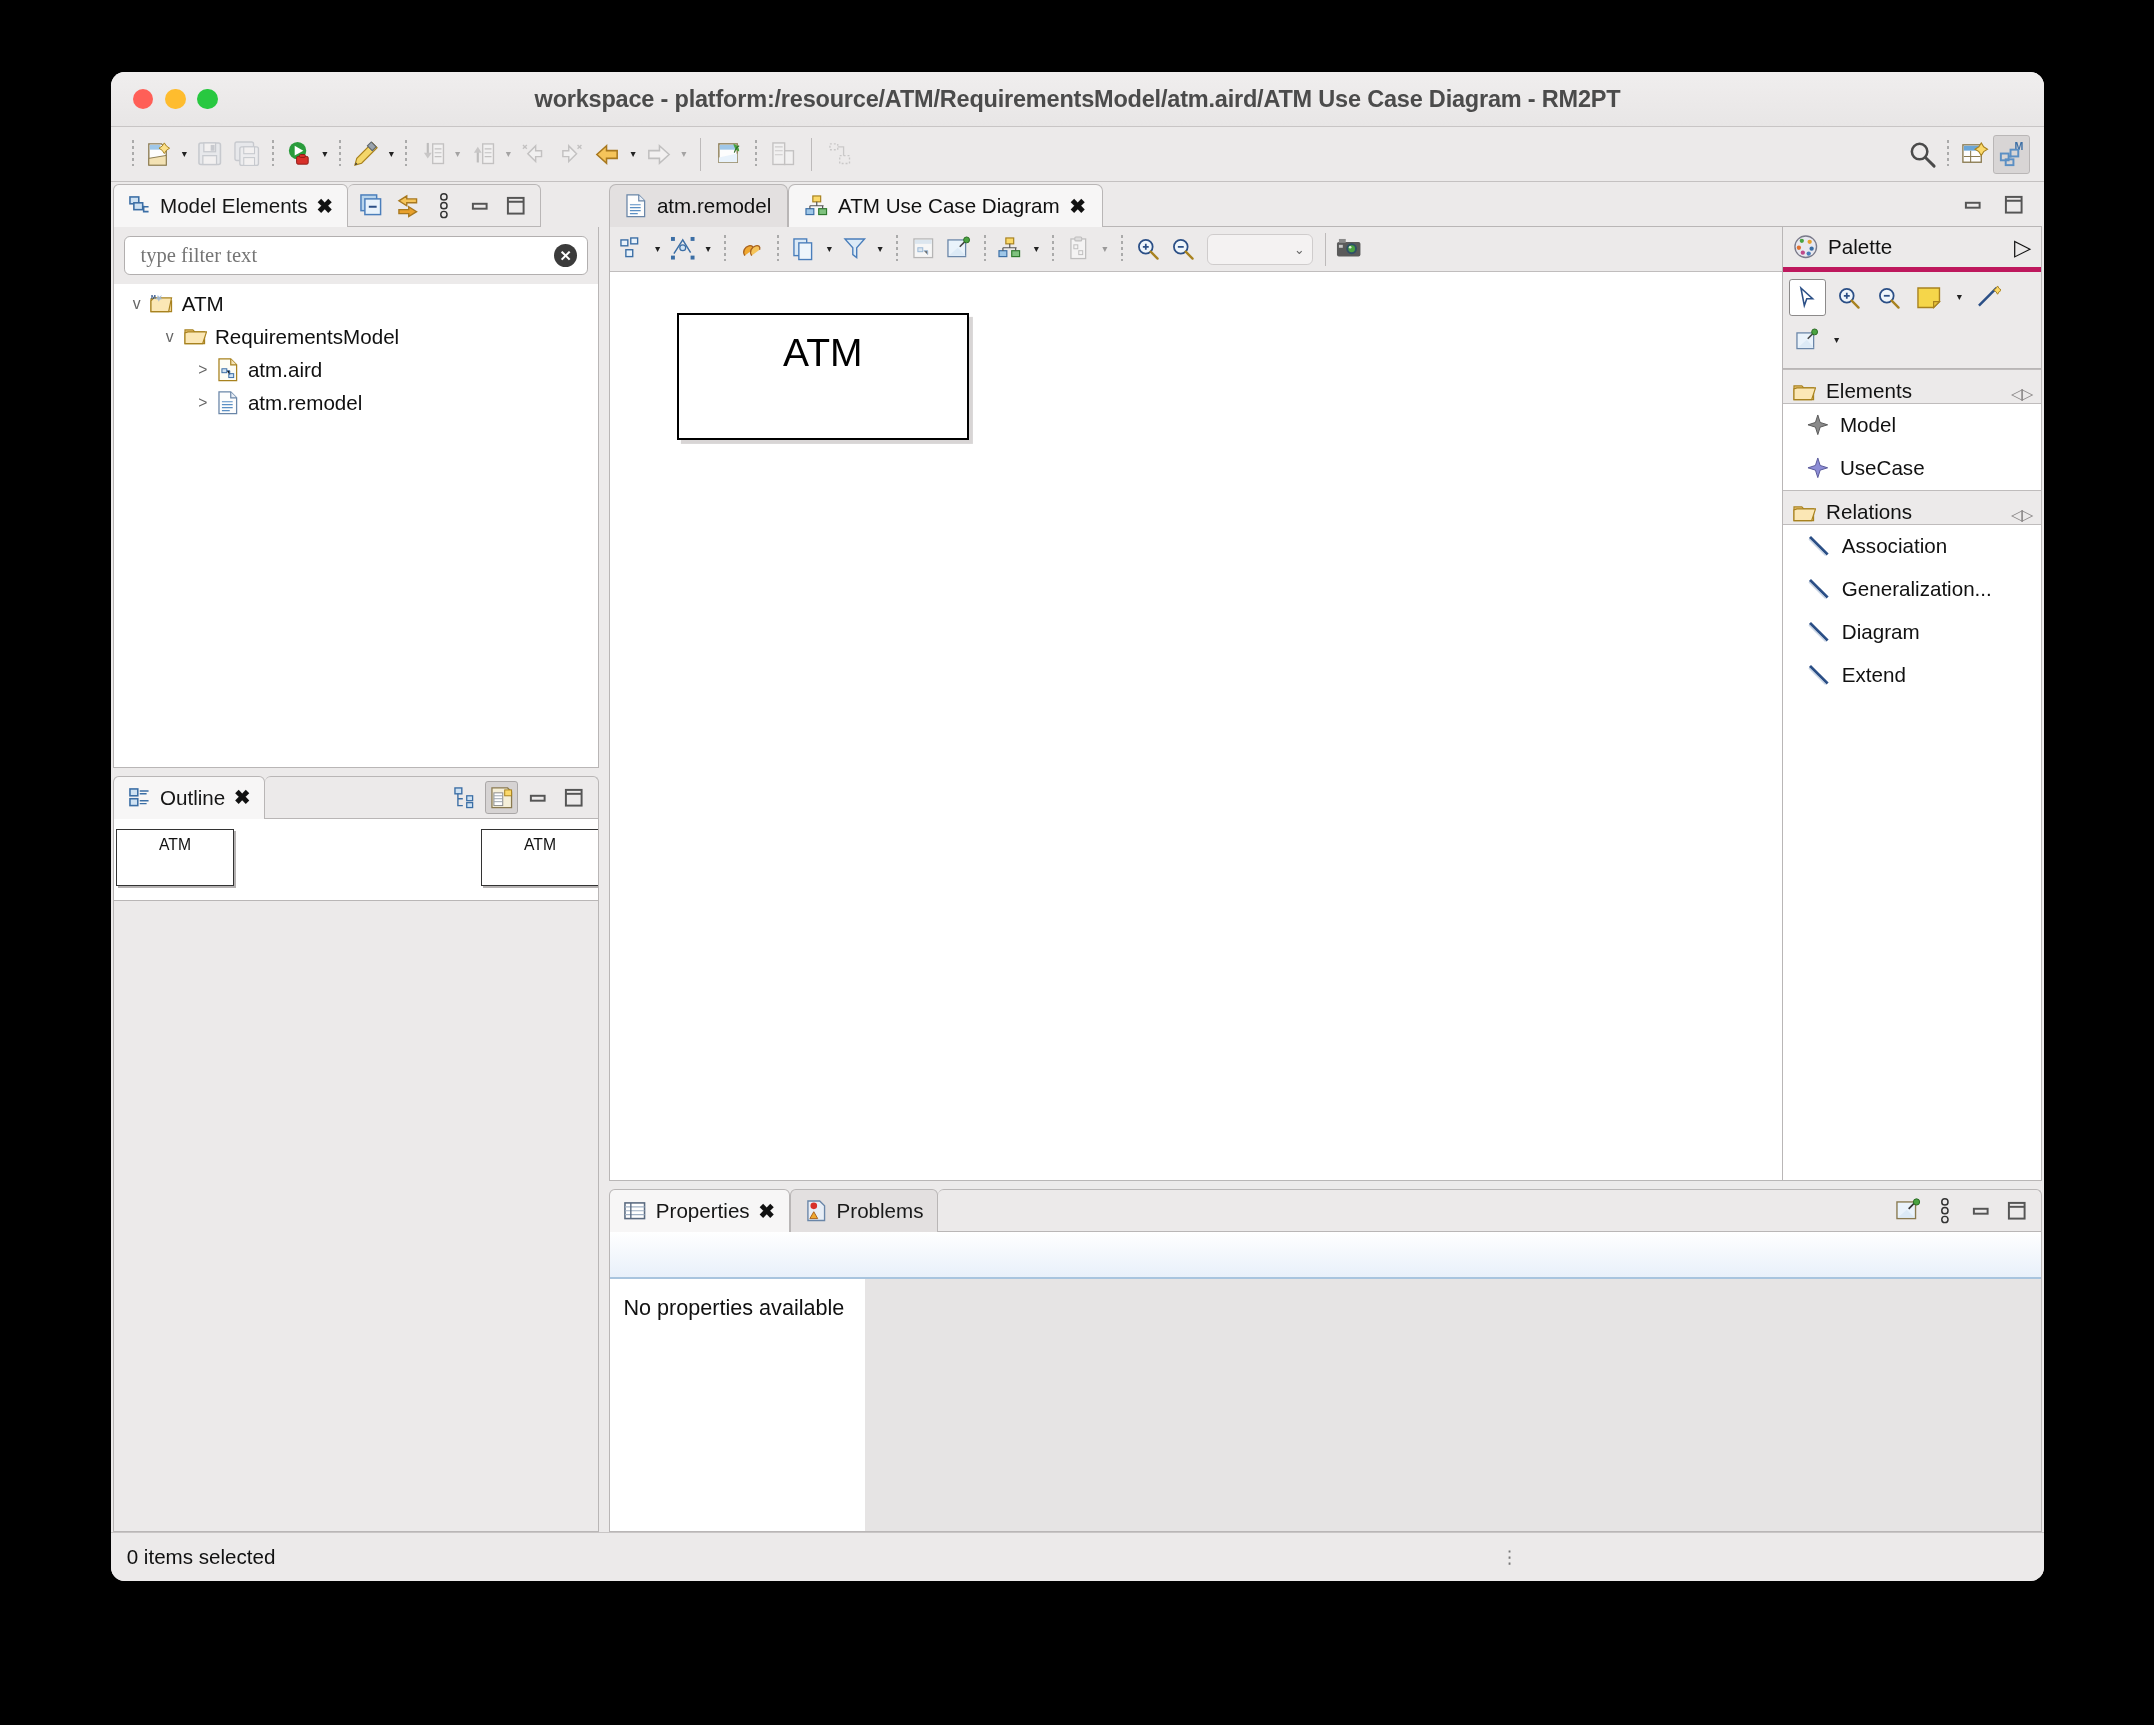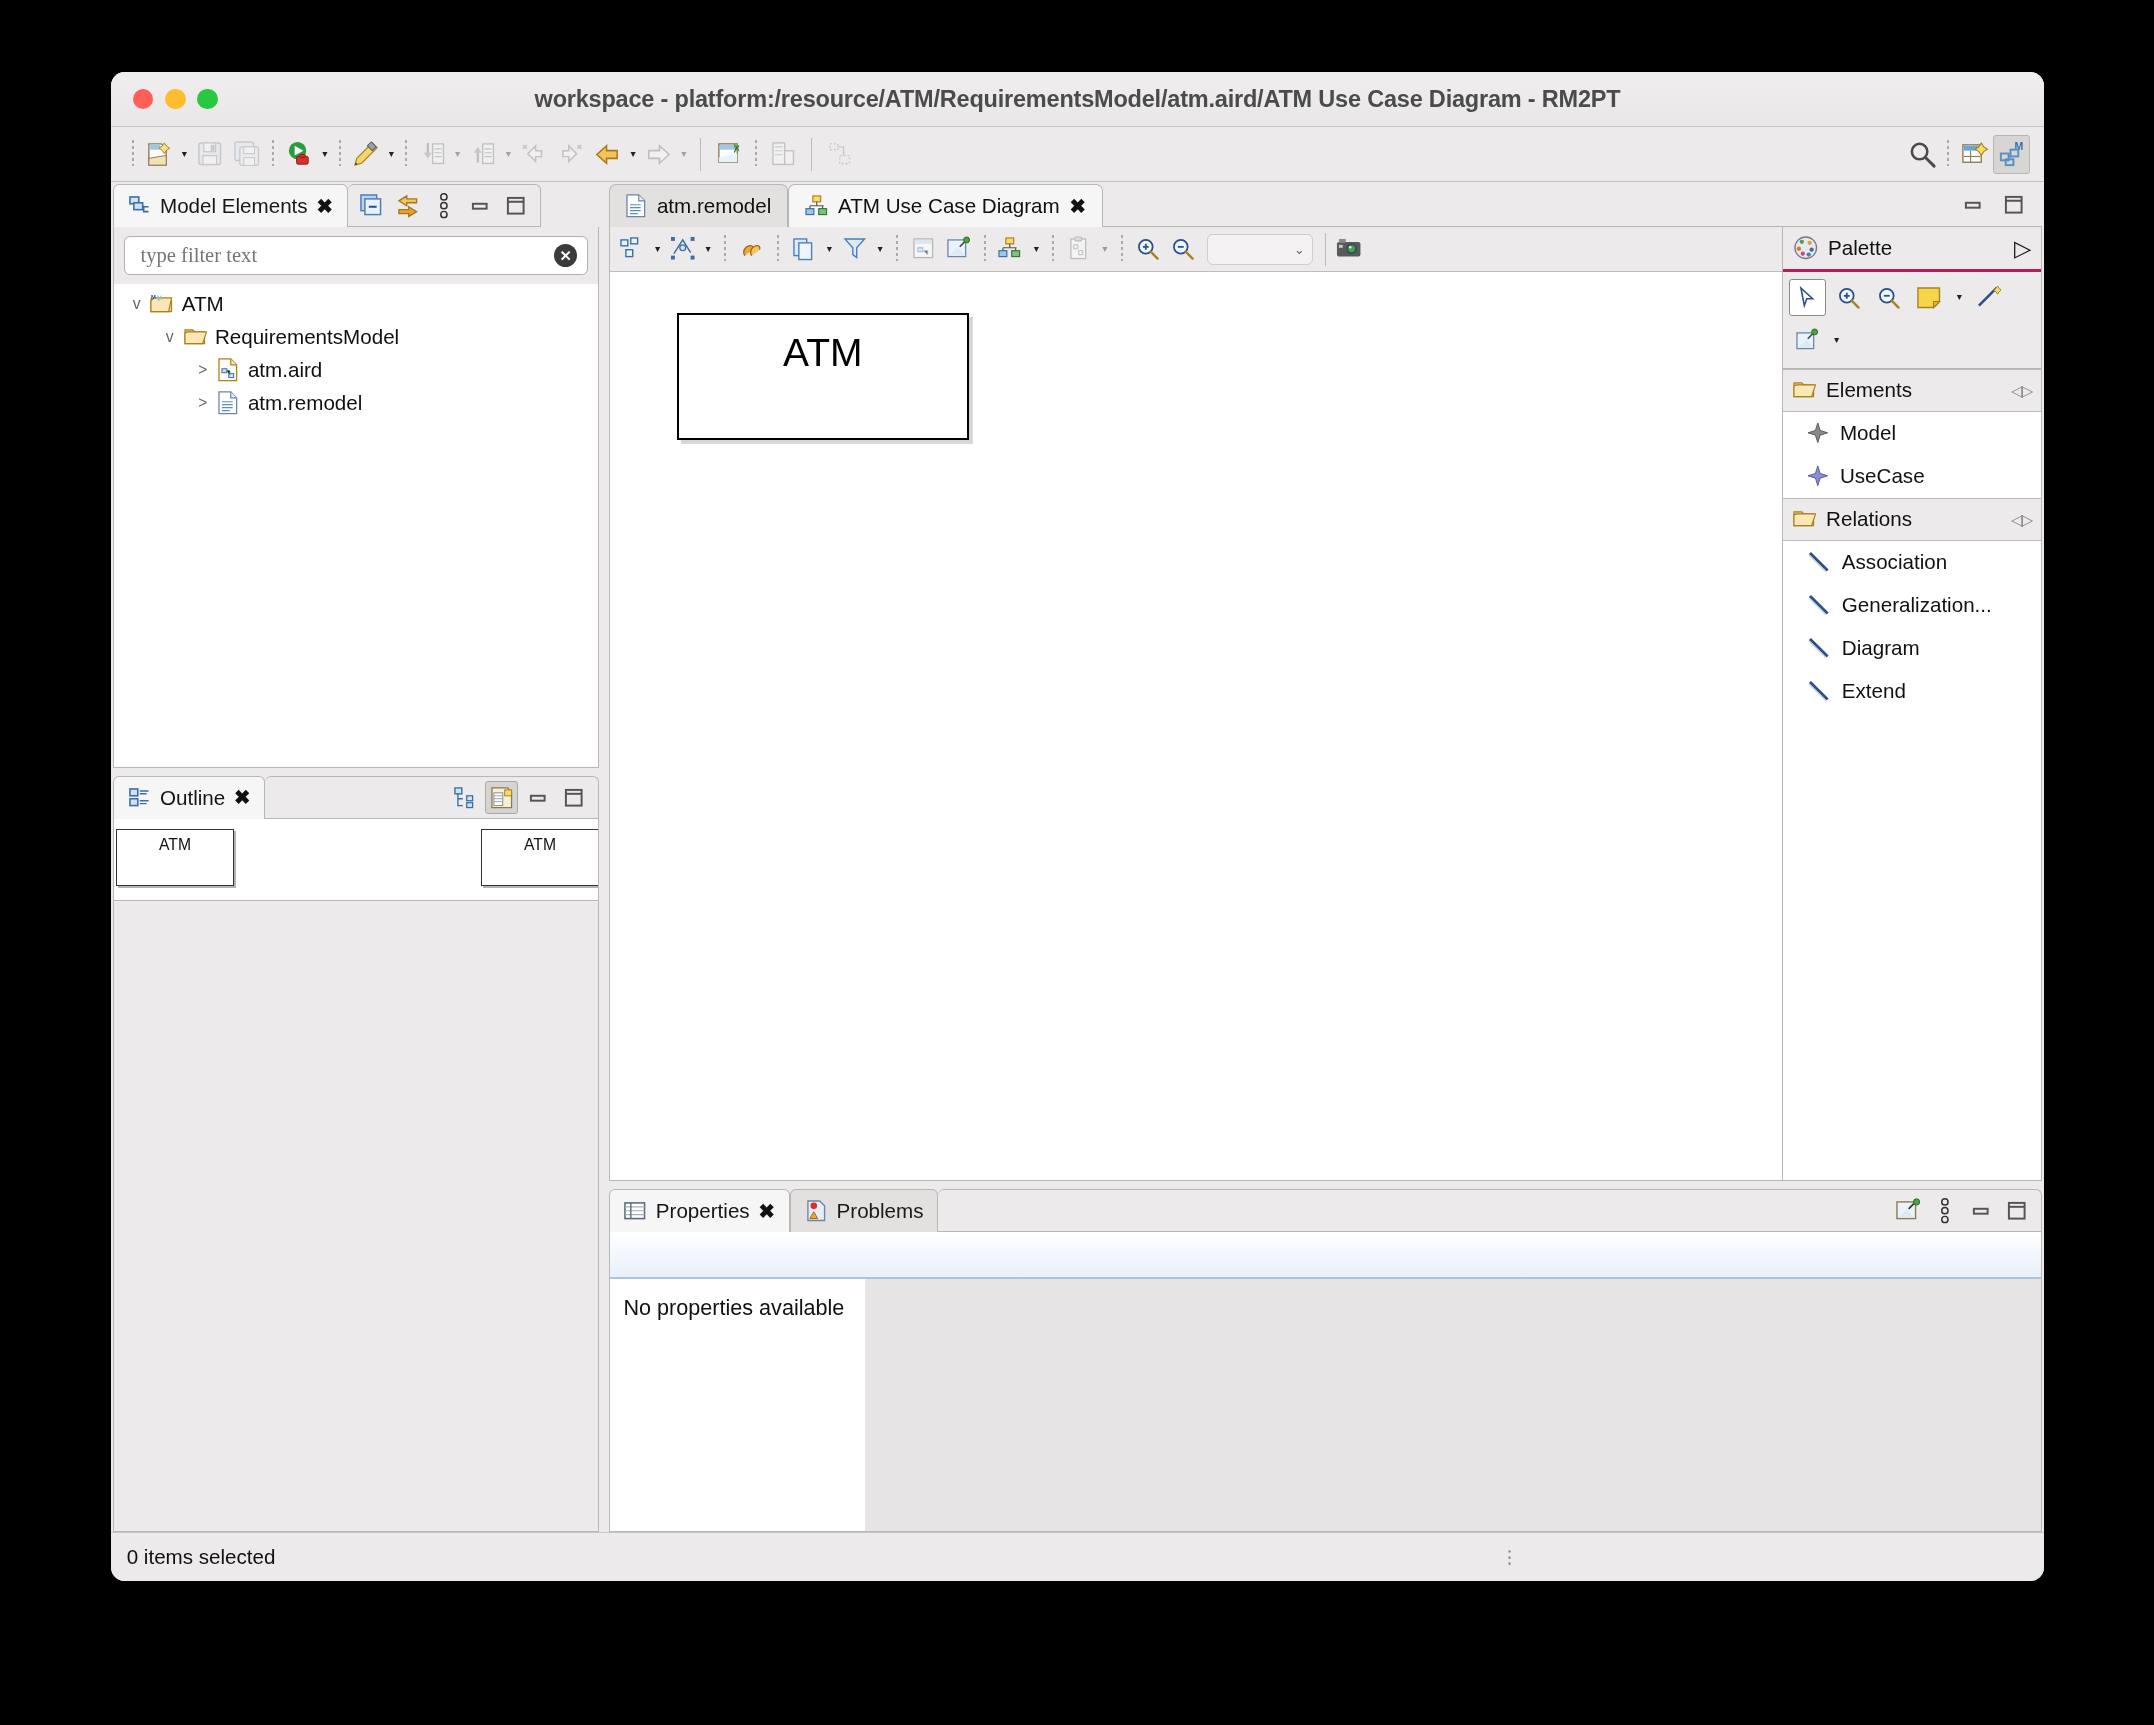--- a/index.html
+++ b/index.html
@@ -164,29 +164,29 @@
     font-size:39px; color:#000;
   }
   
   .palette {
     width:259px; flex:none; background:#fff;
     border:1px solid #b9b6b6; border-top:none; border-left:none;
     display:flex; flex-direction:column;
   }
   .pheader {
     height:45px; display:flex; align-items:center; gap:9.8px;
-    padding:0 9.8px; background:#eceaea; border-bottom:3px solid #be185d;
+    padding:0 9.8px; background:#eceaea; border-bottom:5px solid #be185d;
     font-size:20.6px; color:#111;
   }
   .ptools { padding:5.9px 5.9px 7.8px 5.9px; background:#eceaea; border-bottom:1px solid #b9b6b6; }
   .ptoolrow { display:flex; align-items:center; gap:3.9px; }
   .ptool { width:37px; height:37px; display:flex; align-items:center; justify-content:center; border-radius:2.9px; }
   .ptool.sel { border:1px solid #8c8a8a; background:#fff; }
   .psection {
-    height:43px; display:flex; align-items:center; gap:9.8px; padding:0 9.8px;
+    height:35px; display:flex; align-items:flex-end; gap:9.8px; padding:0 9.8px;
     background:#eceaea; border-top:1px solid #bfbcbc; border-bottom:1px solid #bfbcbc;
     font-size:20.6px; color:#111;
   }
   .pitem {
     height:43px; display:flex; align-items:center; gap:11.8px; padding-left:23.5px;
     font-size:20.6px; color:#111; background:#fff;
   }
   .pcollapse { margin-left:auto; font-size:15.7px; color:#8a8787; letter-spacing:-2px; }
   
   .propspanel { height:345px; flex:none; display:flex; flex-direction:column; margin-top:5.9px; }

